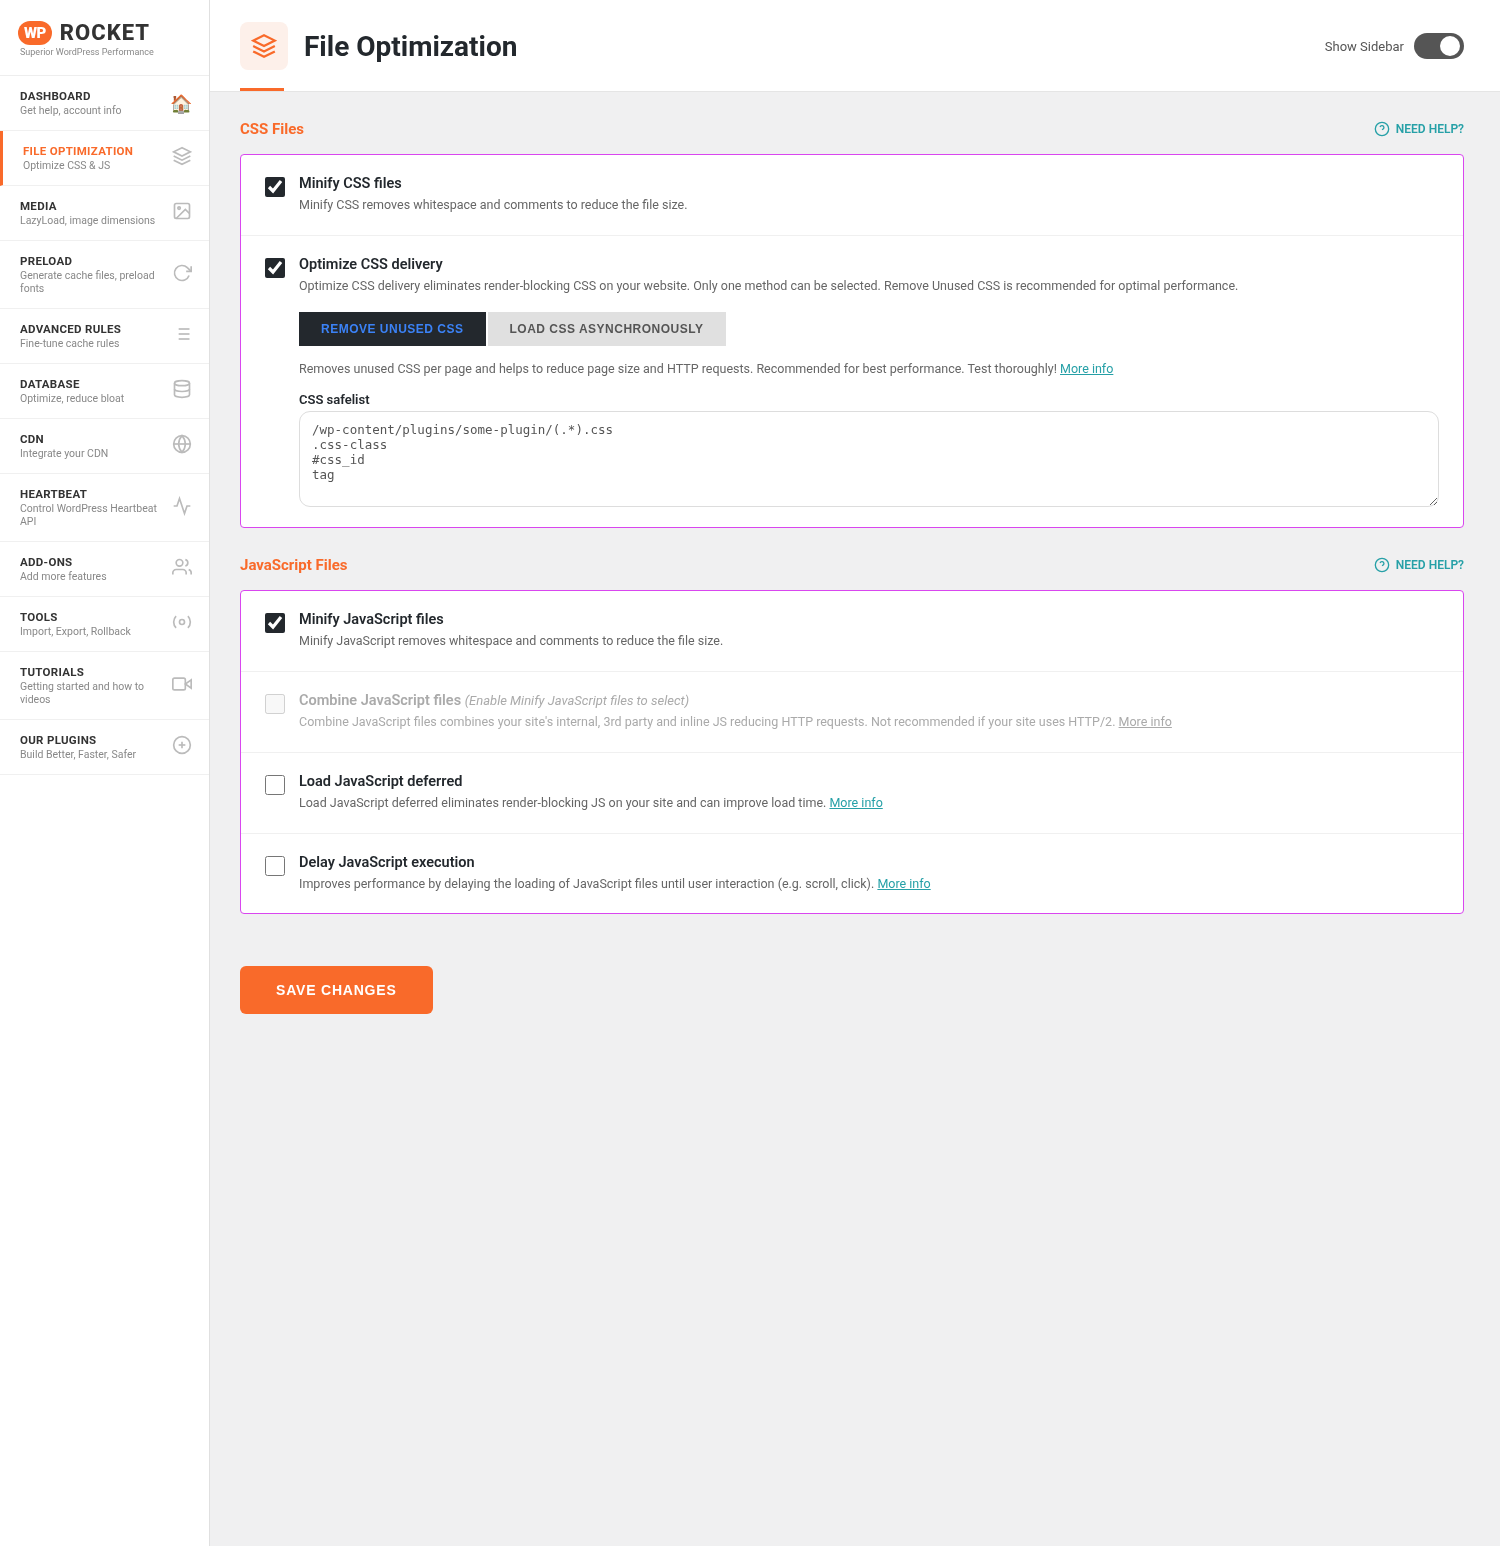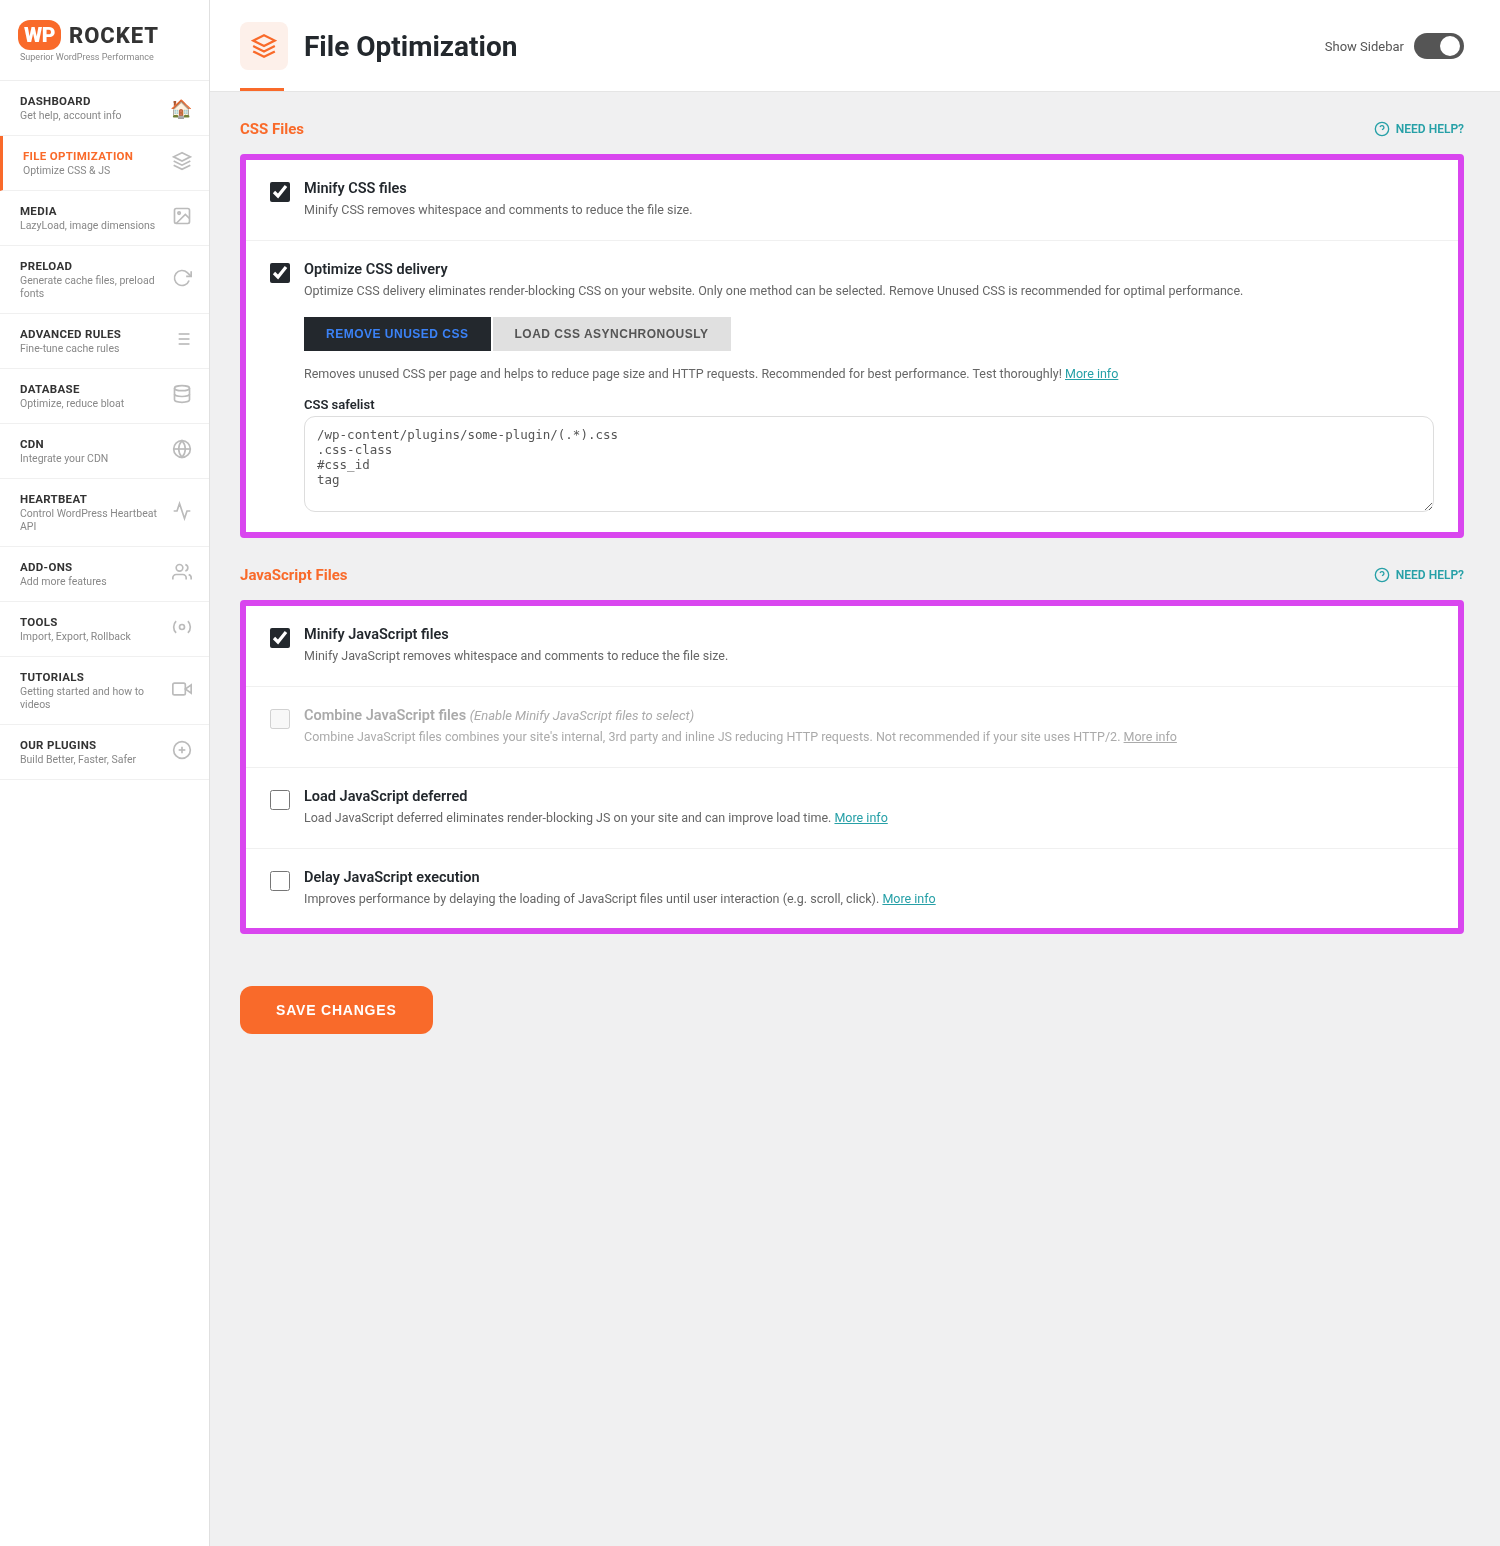--- a/index.html
+++ b/index.html
@@ -21,21 +21,21 @@
     }
     .logo-wp {
       display: flex;
       align-items: center;
       gap: 8px;
     }
     .logo-wp-badge {
       background: #f96a2a;
       color: #fff;
       font-weight: 900;
-      font-size: 21px;
+      font-size: 15px;
       padding: 3px 6px;
       border-radius: 12px;
       letter-spacing: -0.5px;
     }
     .logo-rocket-text {
       font-size: 22px;
       font-weight: 800;
       color: #333;
       letter-spacing: 1px;
       text-transform: uppercase;
@@ -184,21 +184,21 @@
       color: #26a0a7;
       font-size: 12px;
       font-weight: 600;
       cursor: pointer;
       text-decoration: none;
     }
 
     
     .card {
       background: #fff;
-      border: 6px solid #d946ef;
+      border: 1px solid #d946ef;
       border-radius: 4px;
       padding: 0;
       margin-bottom: 28px;
     }
     .card-row {
       padding: 20px 24px;
       border-bottom: 1px solid #f0f0f0;
     }
     .card-row:last-child { border-bottom: none; }
 
@@ -297,21 +297,21 @@
       padding: 24px 0 10px 0;
     }
     .save-btn {
       background: #f96a2a;
       color: #fff;
       border: none;
       padding: 16px 36px;
       font-size: 14px;
       font-weight: 700;
       letter-spacing: 0.8px;
-      border-radius: 12px;
+      border-radius: 6px;
       cursor: pointer;
       text-transform: uppercase;
       text-align: center;
     }
   </style>
 </head>
 <body>
 
 <div id="sidebar">
   <div class="logo-area">

